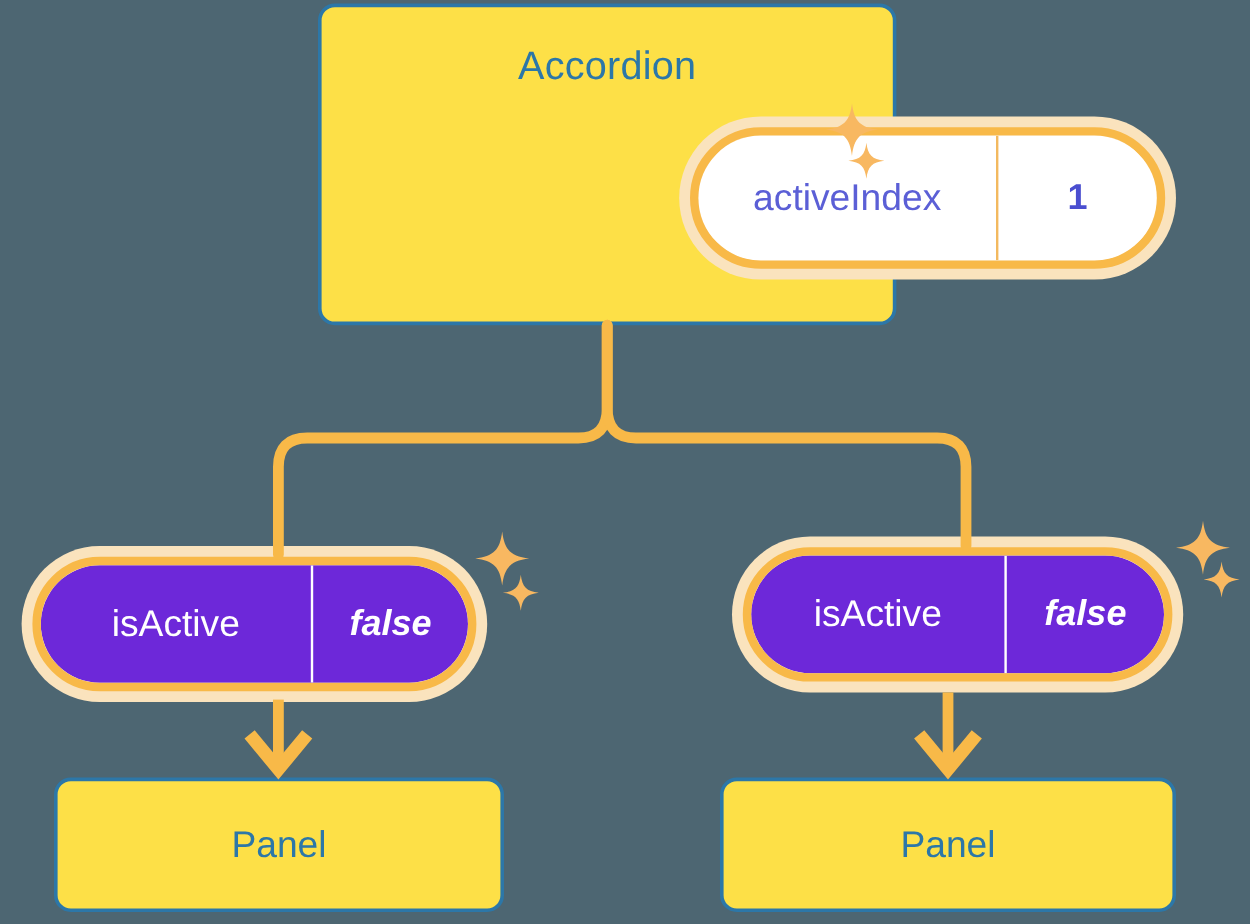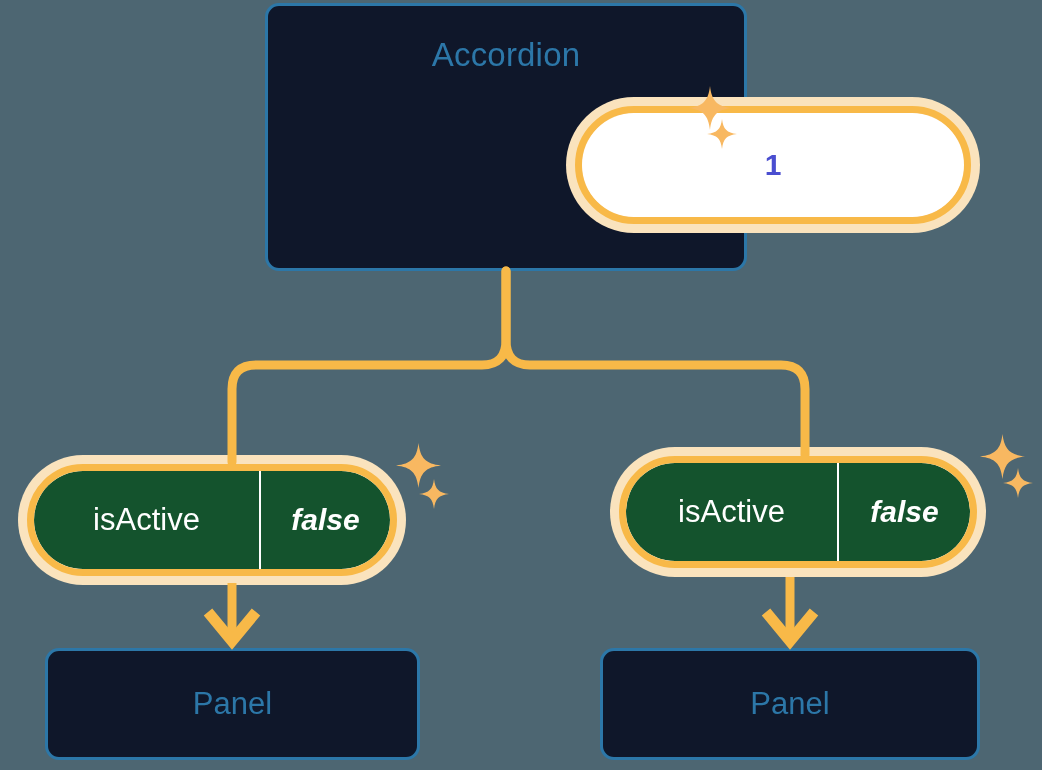--- a/index.html
+++ b/index.html
@@ -12,21 +12,21 @@
     width: 1042px;
     height: 770px;
     background: #4d6672;
     font-family: "Liberation Sans", sans-serif;
     overflow: hidden;
   }
 
   
   .component-card {
     position: absolute;
-    background: #0f172a;
+    background: #fde047;
     border: 3px solid #2c77a8;
     border-radius: 14px;
     box-sizing: border-box;
   }
   #accordion-card {
     left: 265px;
     top: 3px;
     width: 482px;
     height: 268px;
   }
@@ -116,21 +116,21 @@
     border-right: 2px solid #f3b95f;
   }
   #pill-active-index .pill-val {
     flex: 1 1 auto;
     color: #4a4ed0;
     font-size: 30px;
     font-weight: bold;
   }
 
   
-  .pill.filled .pill-inner { background: #14532d; }
+  .pill.filled .pill-inner { background: #6d28d9; }
   .pill.filled .pill-key {
     color: #ffffff;
     font-size: 31px;
     border-right: 2px solid #ffffff;
   }
   .pill.filled .pill-val {
     color: #ffffff;
     font-size: 30px;
     font-weight: bold;
     font-style: italic;
@@ -186,20 +186,21 @@
       <path d="M 766 612 L 790 641 L 814 612" fill="none" stroke="#f8b948" stroke-width="11" stroke-linejoin="miter" stroke-linecap="butt"></path>
     </g>
   </svg>
 
   <div class="component-card" id="accordion-card">
     <div class="component-title">Accordion</div>
 
     <div class="pill highlight" id="pill-active-index">
       <div class="pill-ring">
         <div class="pill-inner">
+          <div class="pill-key">activeIndex</div>
           <div class="pill-val">1</div>
         </div>
       </div>
     </div>
   </div>
 
   <div class="pill highlight filled" id="pill-is-active-false">
     <div class="pill-ring">
       <div class="pill-inner">
         <div class="pill-key">isActive</div>

